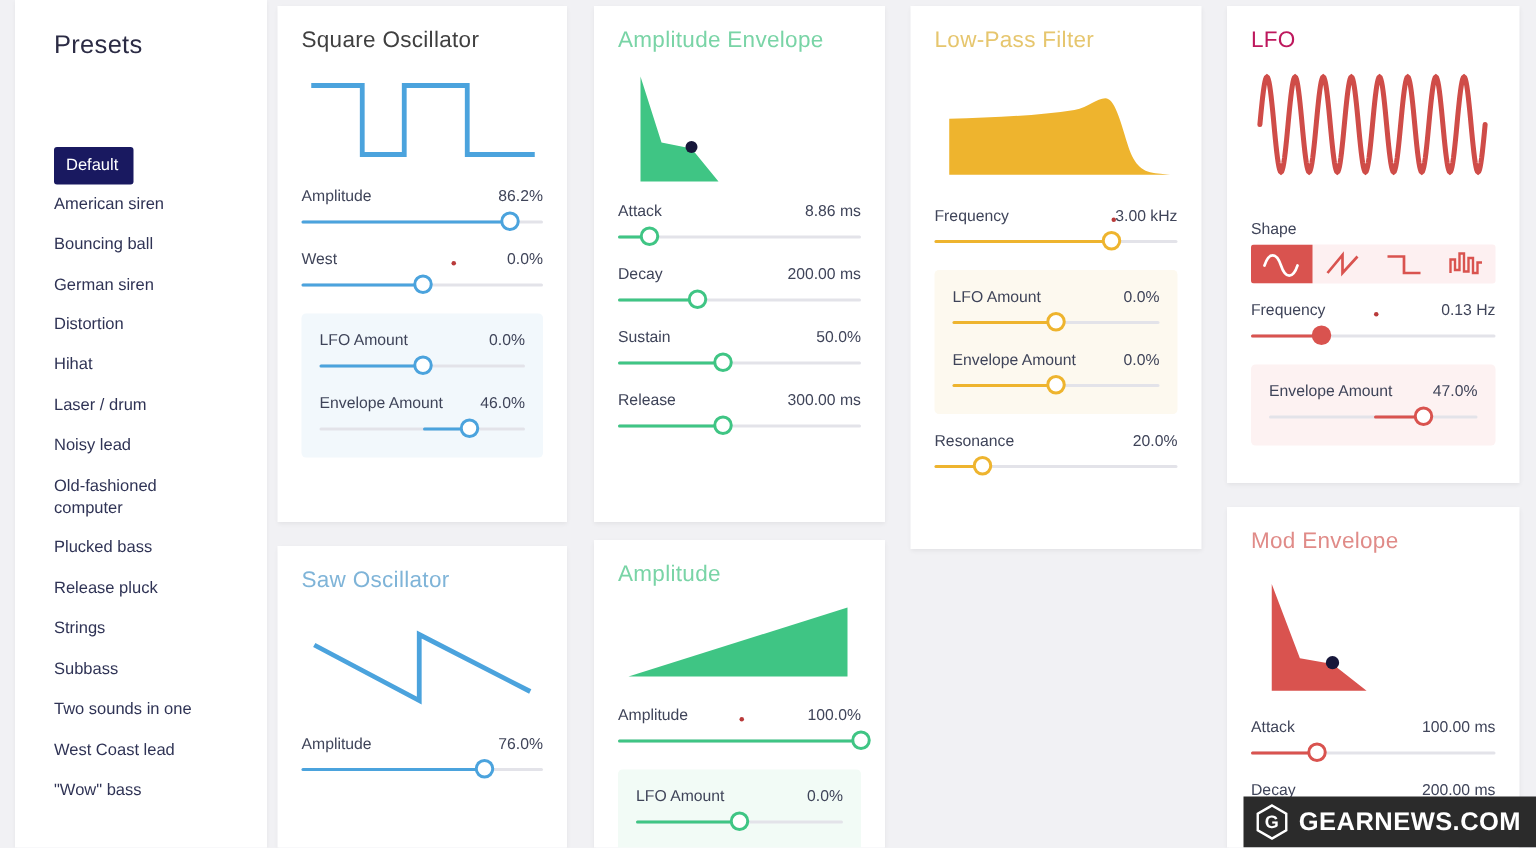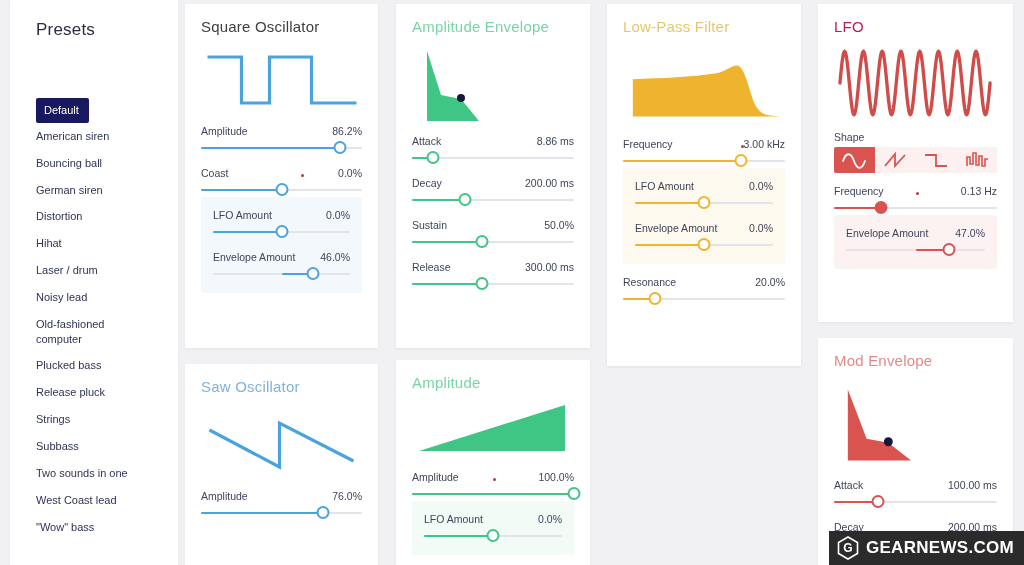--- a/index.html
+++ b/index.html
@@ -100,27 +100,28 @@
   .thumb.filled { background: currentColor; }
   .dot {
     position: absolute;
     width: 3px; height: 3px; border-radius: 50%;
     background: #b93a3a;
     top: -9px;
   }
 
   
   .modgroup {
+    margin-top: 12px;
     padding: 4px 12px 12px 12px;
     border-radius: 3px;
   }
   .modgroup .row:first-child { margin-top: 8px; }
 
   
-  .shape-label { font-size: 10.5px; color: #3f4459; margin-top: 8px; margin-bottom: 4px; }
+  .shape-label { font-size: 10.5px; color: #3f4459; margin-top: 24px; margin-bottom: 4px; }
   .shape-row {
     display: flex;
     background: #fdf0f1;
     border-radius: 2px;
     overflow: hidden;
   }
   .shape-btn {
     flex: 1;
     height: 26px;
     display: flex; align-items: center; justify-content: center;
@@ -192,21 +193,21 @@
             <span class="row-value">86.2%</span>
           </div>
           <div class="track" style="color: rgb(75, 163, 221);">
             <div class="track-bg"></div>
             <div class="track-fill" style="left: 0%; width: 86.2%; background: rgb(75, 163, 221);"></div>
             <div class="thumb" style="left: 86.2%;"></div>
           </div>
         </div>
         <div class="row">
           <div class="row-top">
-            <span class="row-label">Coast</span>
+            <span class="row-label">West</span>
             <span class="row-value">0.0%</span>
           </div>
           <div class="track" style="color: rgb(75, 163, 221);">
             <div class="track-bg"></div>
             <div class="track-fill" style="left: 0%; width: 50%; background: rgb(75, 163, 221);"></div>
             <div class="thumb" style="left: 50%;"></div>
             <div class="dot" style="left: 62%; background: rgb(185, 58, 58);"></div>
           </div>
         </div>
       </div>

